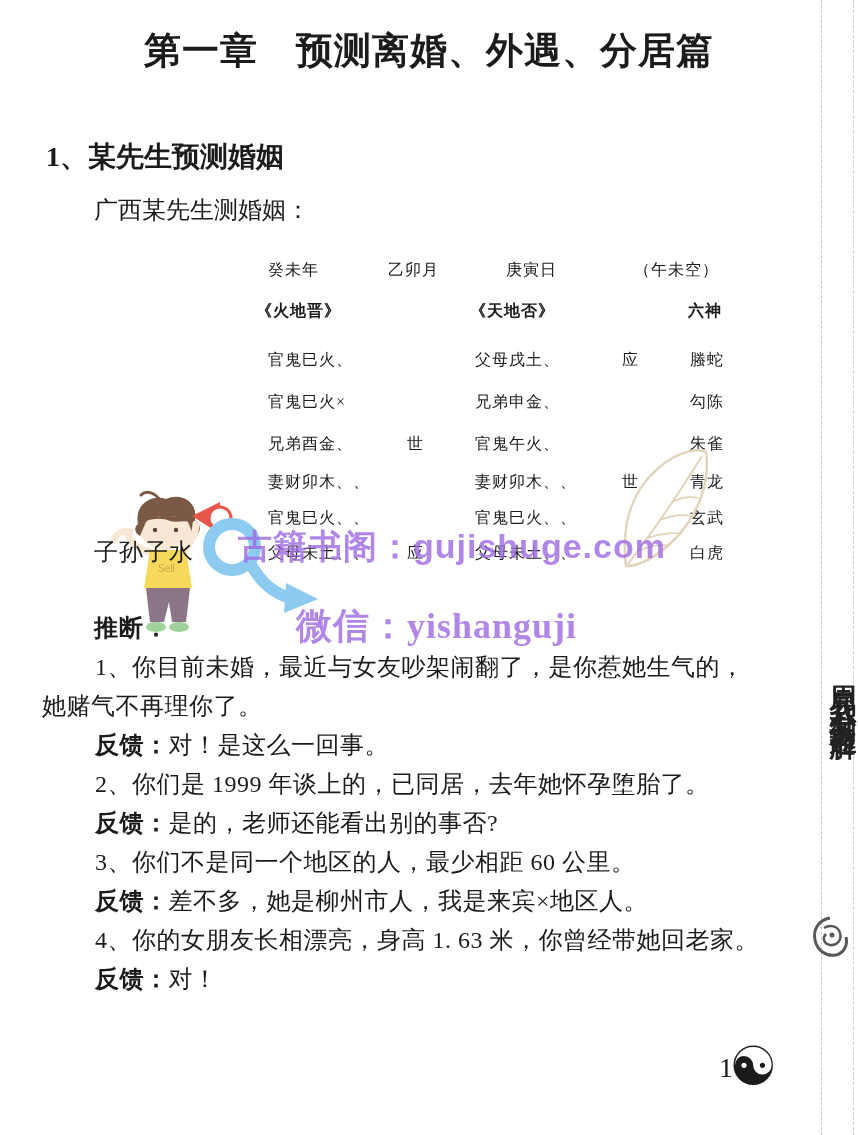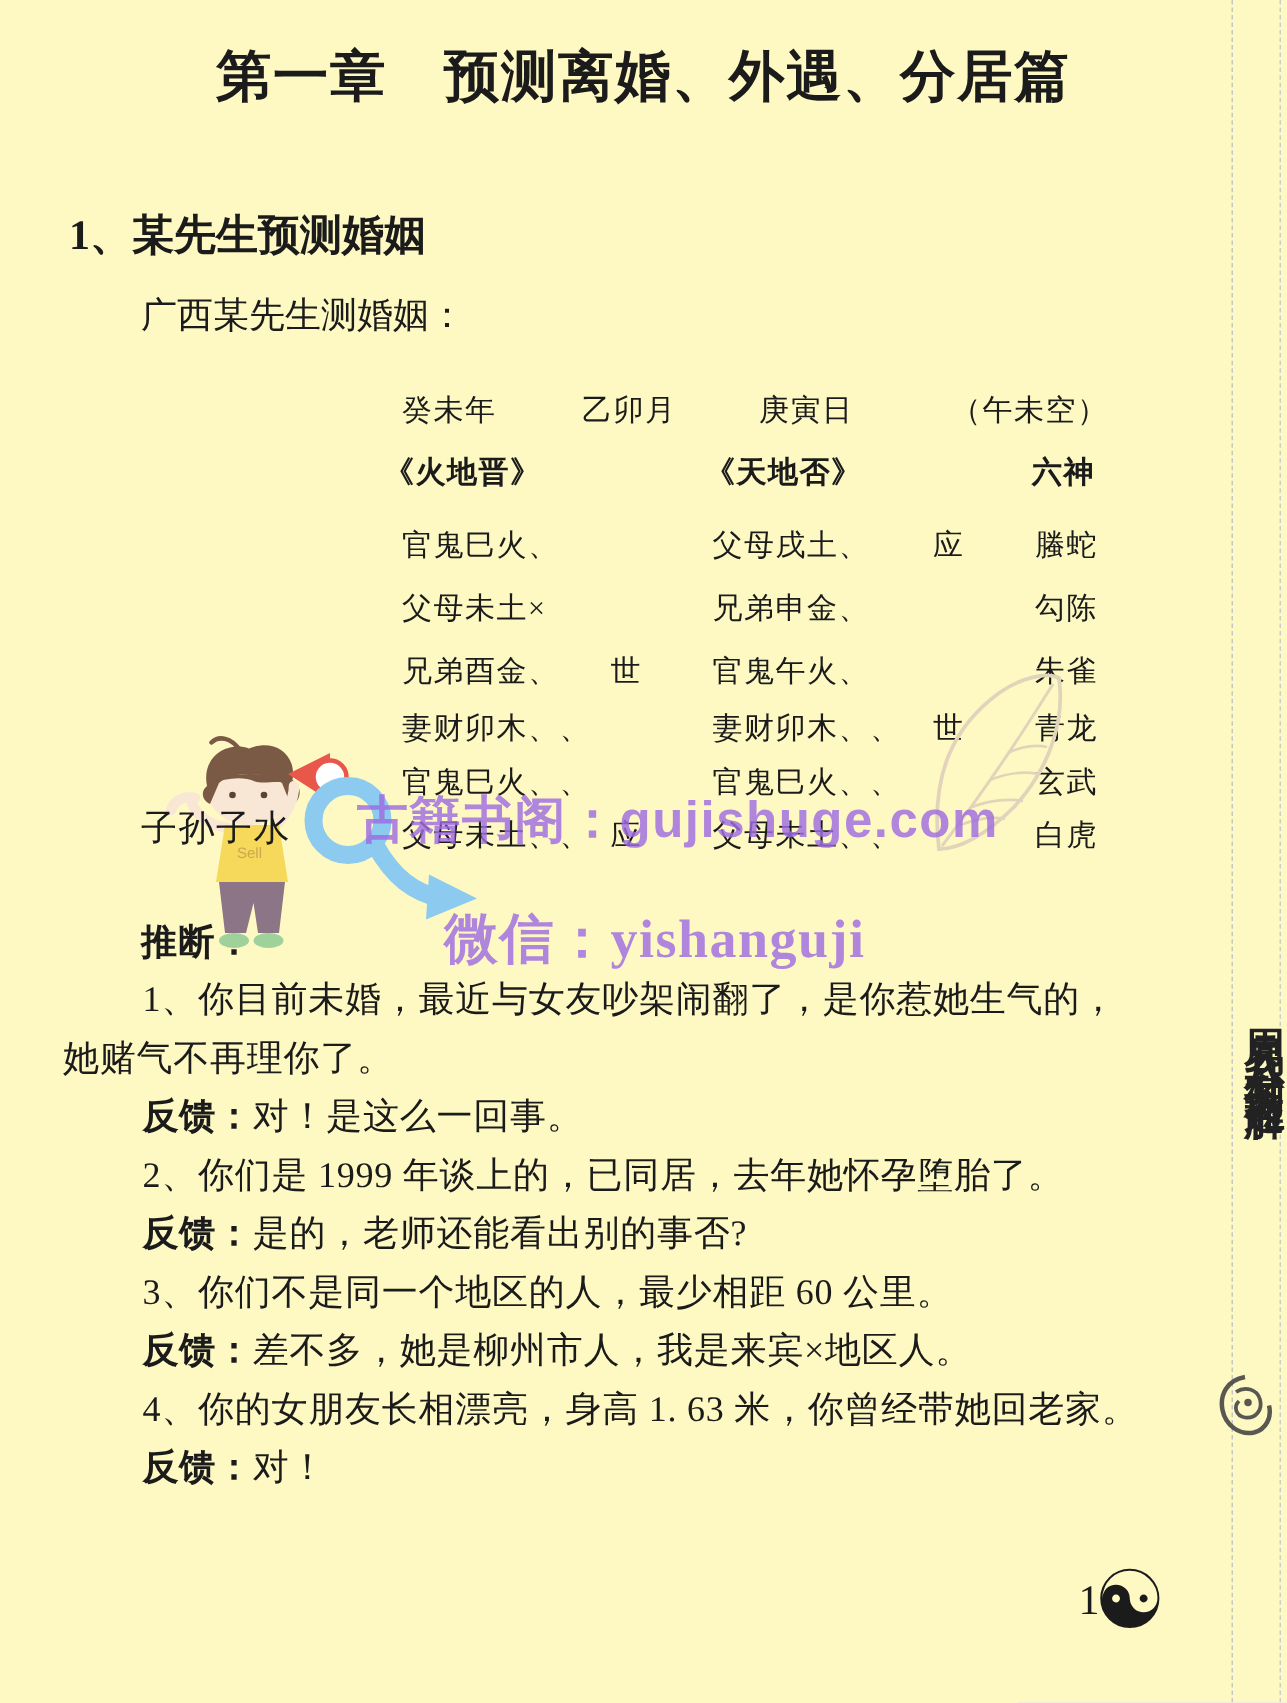--- a/index.html
+++ b/index.html
@@ -1,26 +1,26 @@
 <!DOCTYPE html>
 <html><head>
 <meta charset="utf-8">
 <style>
   html,body{margin:0;padding:0;background:#e8e8e8;}
   .page{
     position:relative;width:858px;height:1135px;margin:0 auto;
-    background:#fef9c3;color:#1b1b1b;overflow:hidden;
+    background:#ffffff;color:#1b1b1b;overflow:hidden;
     font-family:"Liberation Serif","DejaVu Serif",serif;
   }
   .abs{position:absolute;}
   .chapter-title{top:26px;left:0;width:100%;text-align:center;font-size:37px;font-weight:bold;letter-spacing:1px;}
   .section-heading{top:138px;left:46px;font-size:28px;font-weight:bold;}
   .intro-line{top:194px;left:94px;font-size:24px;}
 
-  .hex-text{font-size:20px;letter-spacing:1px;white-space:nowrap;}
+  .hex-text{font-size:16px;letter-spacing:1px;white-space:nowrap;}
   .hex-bold{font-weight:bold;}
   .date-row span{position:absolute;top:0;}
   .d-year{left:268px;} .d-month{left:388px;} .d-day{left:506px;} .d-void{left:634px;}
   .gua-row span{position:absolute;top:0;}
   .g-main{left:256px;} .g-changed{left:470px;} .g-liushen{left:688px;}
 
   .hexrow{position:absolute;left:0;width:100%;height:30px;}
   .hexrow .c-main{position:absolute;left:268px;}
   .hexrow .c-mmark{position:absolute;left:407px;}
   .hexrow .c-changed{position:absolute;left:475px;}
@@ -78,21 +78,21 @@
   </div>
 
   <div class="abs hexrow row0 hex-text">
     <span class="c-main">官鬼巳火、</span>
     <span class="c-mmark"></span>
     <span class="c-changed">父母戌土、</span>
     <span class="c-cmark">应</span>
     <span class="c-liushen">螣蛇</span>
   </div>
   <div class="abs hexrow row1 hex-text">
-    <span class="c-main">父母未土×</span>
+    <span class="c-main">官鬼巳火×</span>
     <span class="c-mmark"></span>
     <span class="c-changed">兄弟申金、</span>
     <span class="c-cmark"></span>
     <span class="c-liushen">勾陈</span>
   </div>
   <div class="abs hexrow row2 hex-text">
     <span class="c-main">兄弟酉金、</span>
     <span class="c-mmark">世</span>
     <span class="c-changed">官鬼午火、</span>
     <span class="c-cmark"></span>

